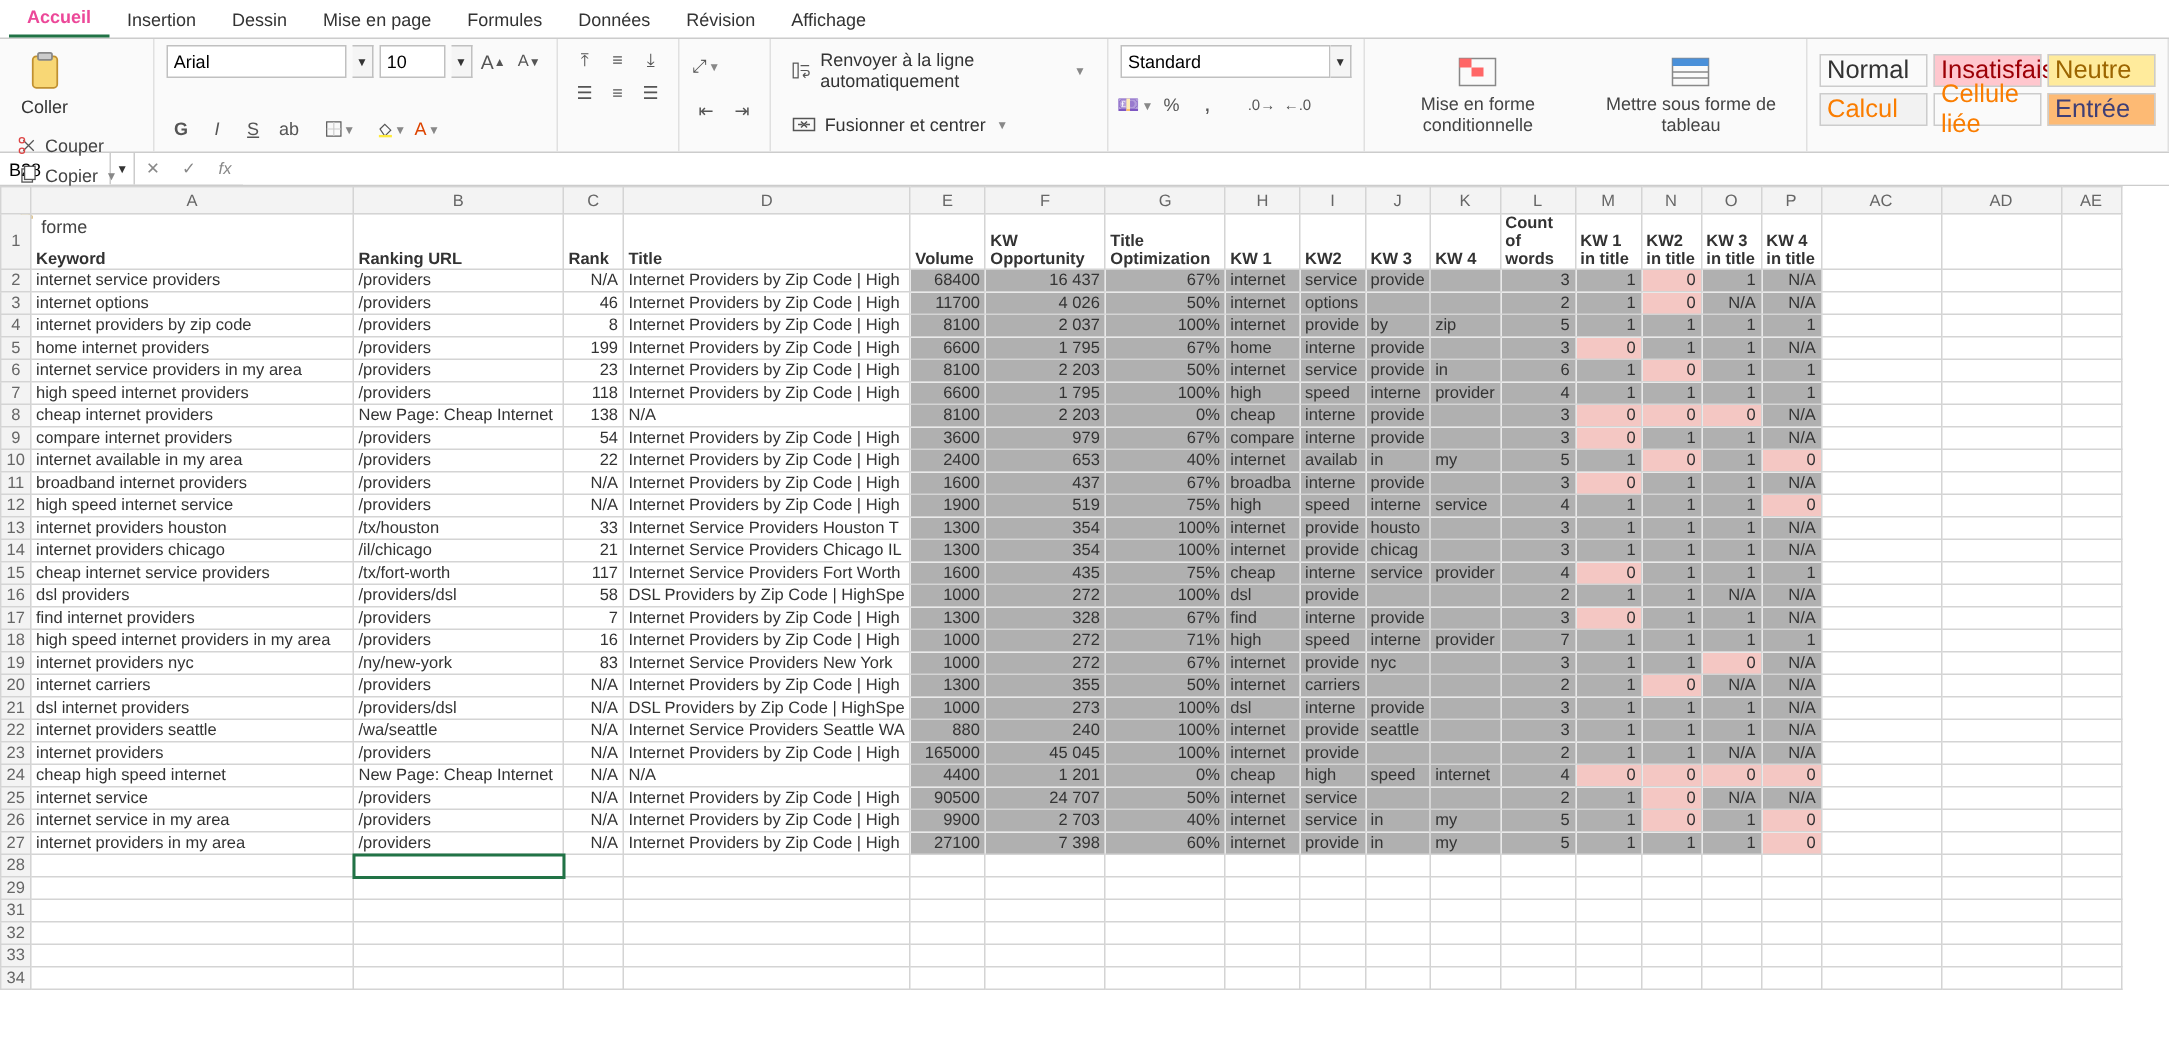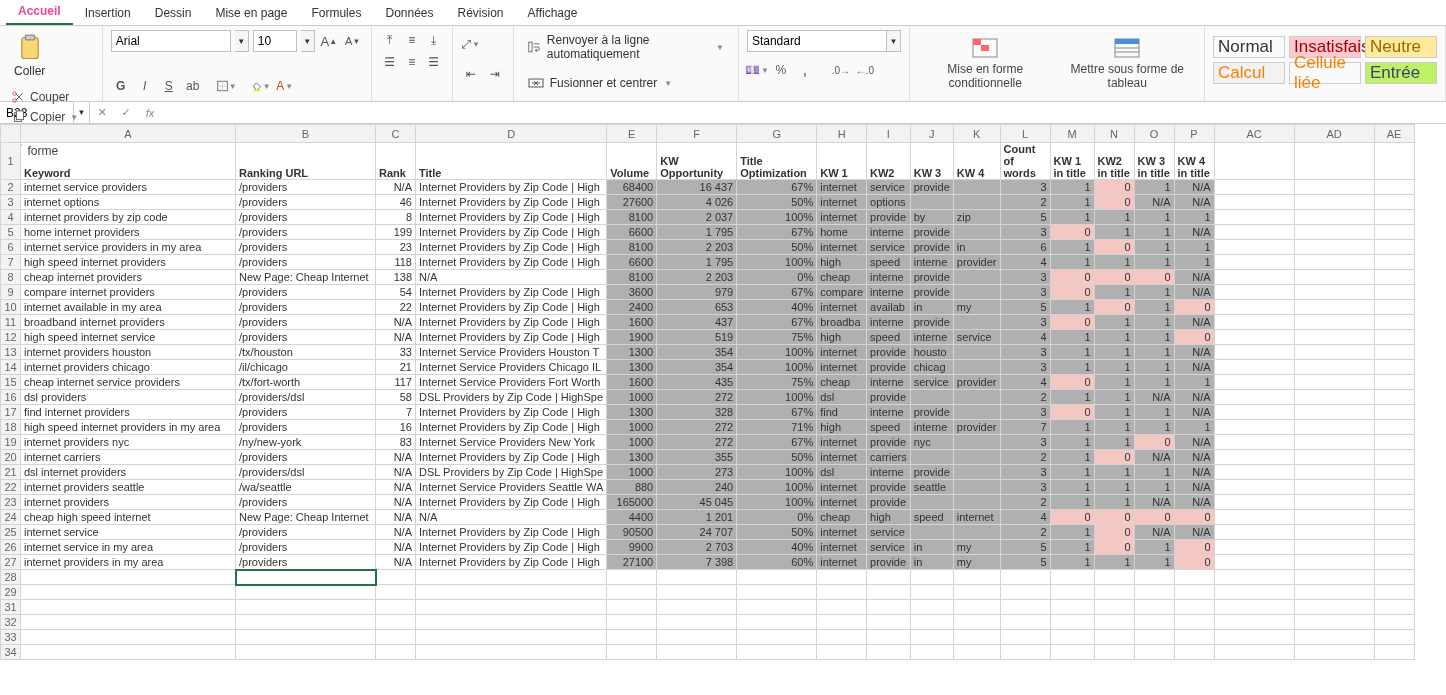--- a/index.html
+++ b/index.html
@@ -208,21 +208,21 @@
     </div>
   </div>
 
   <div class="rgroup">
     <div class="styles-grid">
       <div class="style-cell">Normal</div>
       <div class="style-cell" style="background:#ffc7ce;color:#9c0006">Insatisfaisant</div>
       <div class="style-cell" style="background:#ffeb9c;color:#9c6500">Neutre</div>
       <div class="style-cell" style="background:#f2f2f2;color:#fa7d00">Calcul</div>
       <div class="style-cell" style="color:#fa7d00">Cellule liée</div>
-      <div class="style-cell" style="background:#bef264;color:#3f3f76">Entrée</div>
+      <div class="style-cell" style="background:#fdba74;color:#3f3f76">Entrée</div>
     </div>
   </div>
 </div>
 
 <div class="name-formula">
   <input class="name-box" value="B28" style="">
   <div class="nb-dd">▼</div>
   <div class="fbar-btn">✕</div>
   <div class="fbar-btn">✓</div>
   <div class="fbar-btn fx">fx</div>
@@ -319,21 +319,21 @@
           <td class=""></td>
           <td class=""></td>
           <td class=""></td>
         </tr>
         <tr>
           <th class="row-hdr">3</th>
           <td class="">internet options</td>
           <td class="">/providers</td>
           <td class="num">46</td>
           <td class="">Internet Providers by Zip Code | High</td>
-          <td class="gray num">27600</td>
+          <td class="gray num">11700</td>
           <td class="gray num">4 026</td>
           <td class="gray num">50%</td>
           <td class="gray">internet</td>
           <td class="gray">options</td>
           <td class="gray"></td>
           <td class="gray"></td>
           <td class="gray num">2</td>
           <td class="gray num">1</td>
           <td class="num pink num">0</td>
           <td class="gray num">N/A</td>

